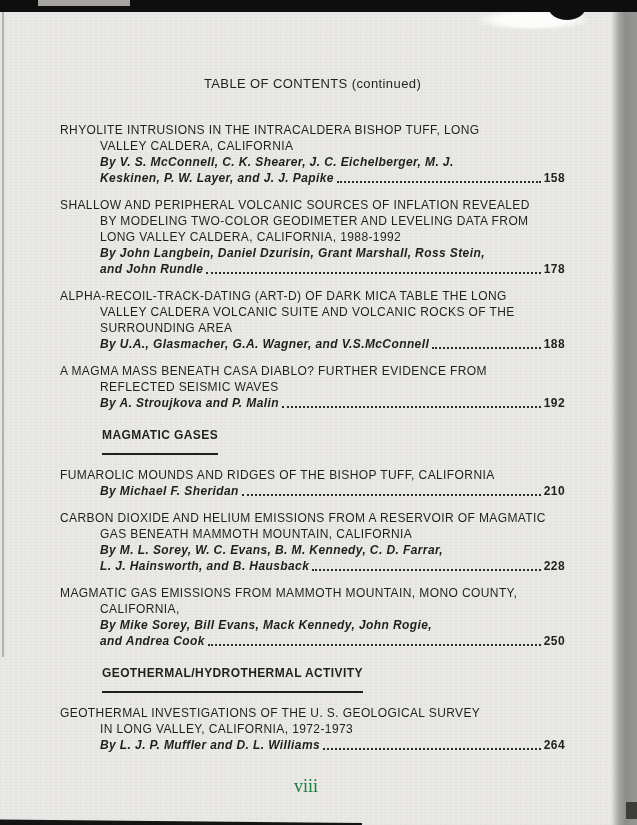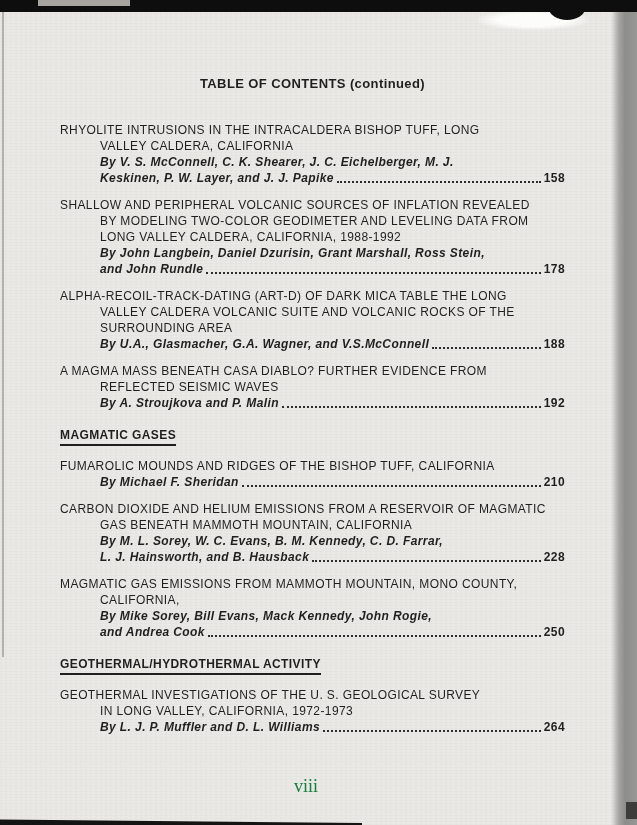--- a/index.html
+++ b/index.html
@@ -33,35 +33,35 @@
   .scan-bottom-wedge{position:absolute;bottom:0;left:0;width:362px;height:7px;background:#141414;z-index:3;
     clip-path:polygon(0 20%, 100% 72%, 100% 100%, 0 100%);}
   .scan-left-line{position:absolute;left:2px;top:12px;width:2px;height:645px;background:#b3b1ad;z-index:2;}
 
   
   .content{
     position:absolute;left:60px;top:76px;width:505px;z-index:1;
     color:#1f1f1f;font-size:12px;line-height:16px;letter-spacing:0.4px;
   }
   .toc-header{
-    text-align:center;font-weight:700;font-size:13px;letter-spacing:0.4px;
+    text-align:center;font-weight:400;font-size:13px;letter-spacing:0.4px;
     margin:0 0 30px 0;white-space:nowrap;
   }
   .entry{margin:0 0 11px 0;}
   .tl{font-weight:400;white-space:nowrap;}
   .ind{margin-left:40px;}
   .al{font-weight:700;font-style:italic;margin-left:40px;white-space:nowrap;}
   .leader{display:flex;align-items:flex-end;margin-left:40px;}
   .leader .ltext{font-weight:700;font-style:italic;white-space:nowrap;flex:0 0 auto;}
   .leader .dots{flex:1 1 auto;border-bottom:2px dotted #2b2b2b;margin:0 3px 3px 3px;min-width:14px;}
   .leader .pgnum{font-weight:700;flex:0 0 auto;}
   .section-heading{margin:16px 0 12px 0;}
   .section-heading span{
     display:inline-block;font-weight:700;
-    border-bottom:2px solid #1f1f1f;padding-bottom:1px;white-space:nowrap;
+    border-bottom:2px solid #1f1f1f;padding-bottom:10px;white-space:nowrap;margin-left:42px;
   }
   .footer{
     position:absolute;left:0;top:776px;width:612px;text-align:center;z-index:1;
     font-family:"Liberation Serif",serif;font-size:18px;color:#15803d;
   }
 </style>
 </head>
 <body>
 
 <div class="page">

